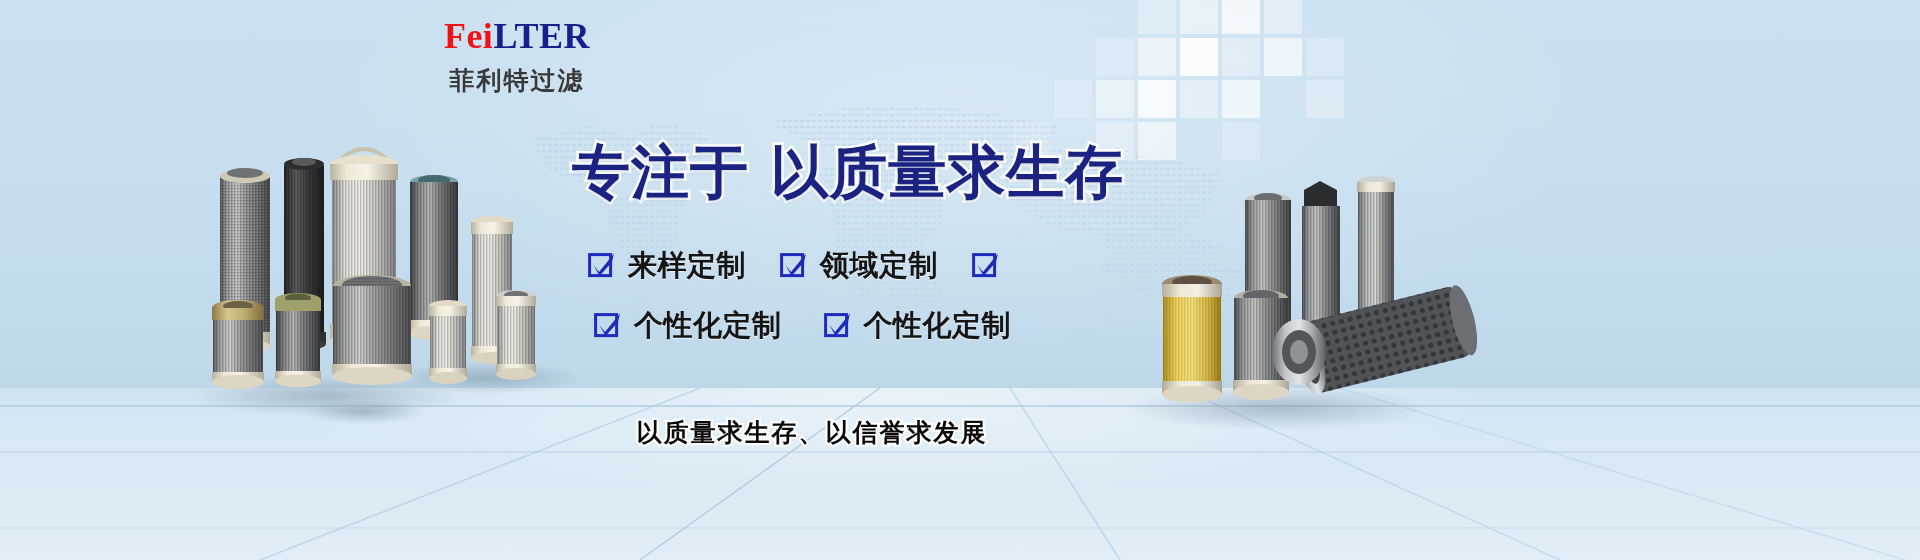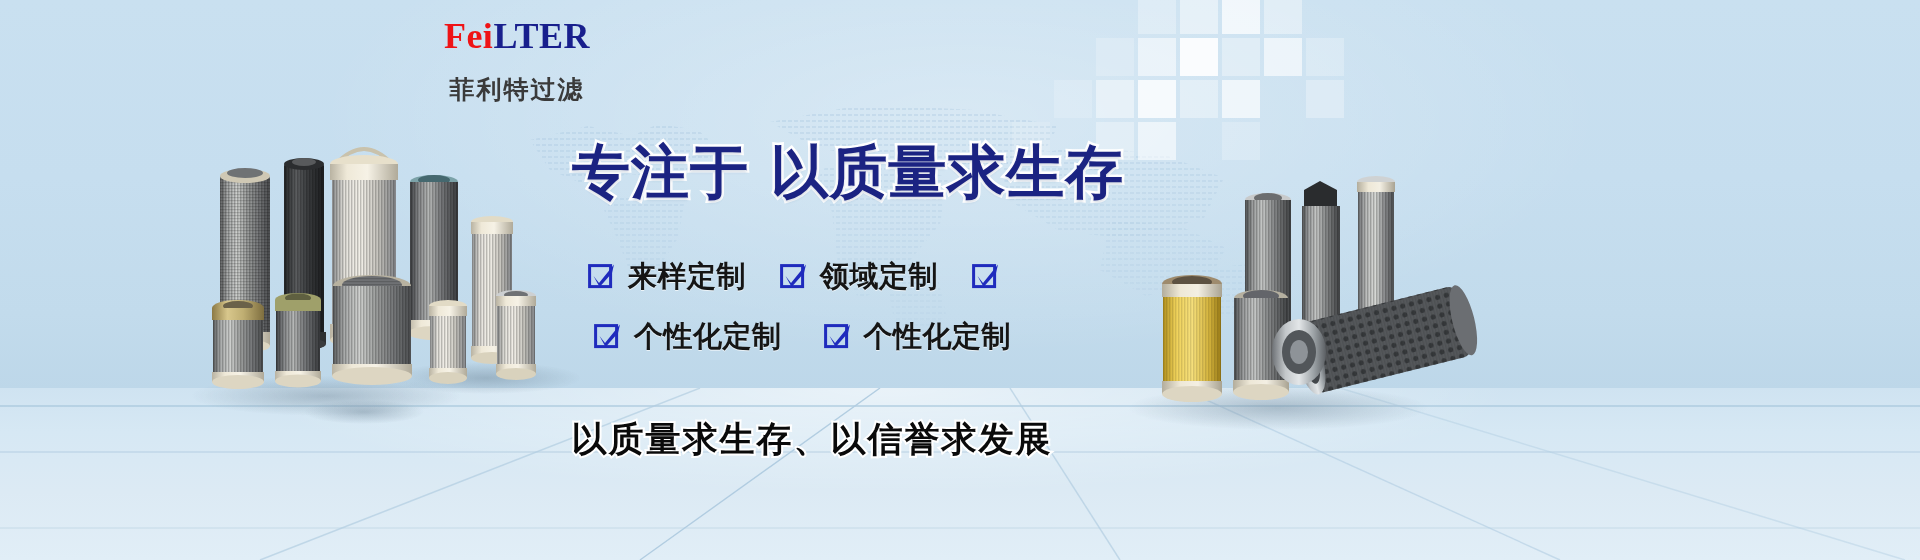--- a/index.html
+++ b/index.html
@@ -44,55 +44,54 @@
   
   .logo{position:absolute;left:392px;top:8px;width:250px;text-align:center;}
   .logo-word{
     font-family:"Liberation Serif","DejaVu Serif",serif;
     font-weight:bold;font-size:36px;line-height:56px;letter-spacing:.5px;
     white-space:nowrap;
   }
   .logo-fei{color:#ef1316;}
   .logo-lter{color:#181f8d;}
   .logo-cn{
-    margin-top:9px;
     font-family:"DejaVu Sans","Liberation Sans",sans-serif;
     font-weight:bold;font-size:25px;letter-spacing:2px;color:#3a3a3a;
     white-space:nowrap;
   }
 
   
   .headline{
     position:absolute;left:572px;top:139px;
     font-family:"DejaVu Sans","Liberation Sans",sans-serif;
     font-weight:bold;font-size:58px;line-height:66px;letter-spacing:1px;
     color:#1b2382;white-space:nowrap;
     -webkit-text-stroke:5px #ffffff;
     paint-order:stroke fill;
     text-shadow:0 2px 3px rgba(70,95,130,.22);
   }
 
   
-  .features{position:absolute;left:588px;top:257px;width:620px;}
+  .features{position:absolute;left:588px;top:246px;width:620px;}
   .frow{display:flex;align-items:center;white-space:nowrap;}
   .frow.r1{gap:34px;margin-bottom:20px;}
   .frow.r2{gap:42px;padding-left:6px;}
   .fitem{display:flex;align-items:center;gap:10px;}
   .chk{width:30px;height:30px;flex:none;display:block;}
   .ftext{
     font-family:"DejaVu Sans","Liberation Sans",sans-serif;
     font-weight:bold;font-size:29px;letter-spacing:.5px;color:#151515;
     text-shadow:0 1px 0 rgba(255,255,255,.65);
   }
 
   
   .tagline{
     position:absolute;left:0;top:416px;width:1920px;text-align:center;
     font-family:"DejaVu Sans","Liberation Sans",sans-serif;
-    font-weight:bold;font-size:35px;letter-spacing:2px;color:#0a0a0a;
+    font-weight:bold;font-size:25px;letter-spacing:2px;color:#0a0a0a;
     -webkit-text-stroke:4px #ffffff;paint-order:stroke fill;
   }
   .tagline span{display:inline-block;transform:translateX(-148px);}
 
   
   .filters{position:absolute;left:0;top:0;width:1920px;height:560px;pointer-events:none;}
   .filters svg{position:absolute;}
   #left-cluster{left:186px;top:128px;}
   #right-cluster{left:1118px;top:158px;}
 </style>

